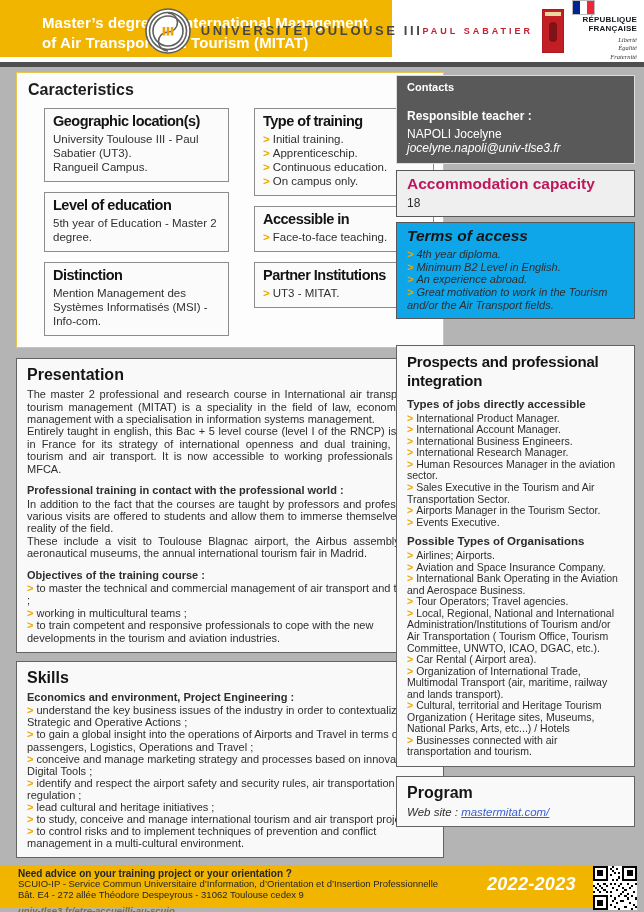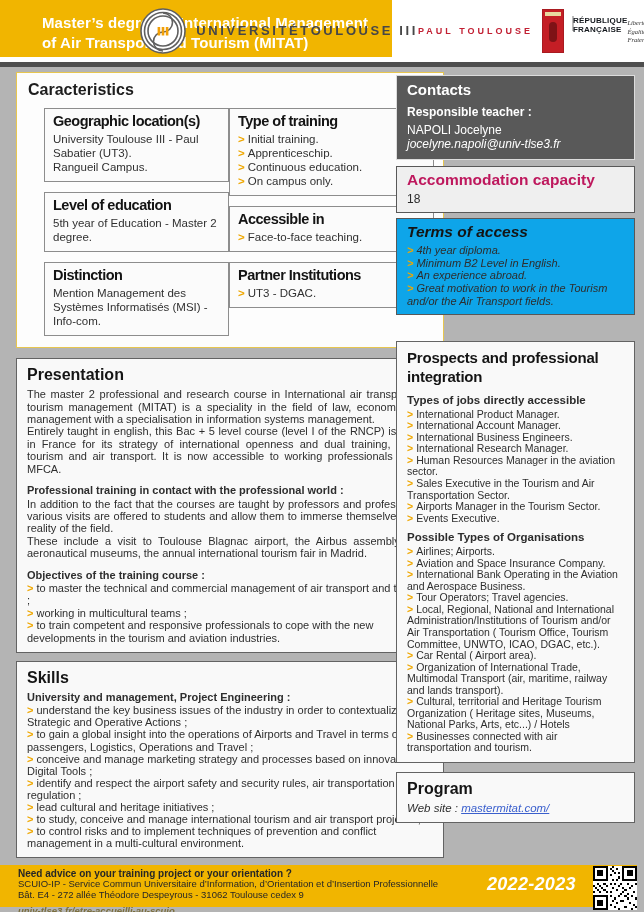--- a/index.html
+++ b/index.html
@@ -12,34 +12,34 @@
               box-sizing:border-box;padding:13px 0 0 42px;}
   .hdr-title{color:#ffffff;font-weight:bold;font-size:15px;line-height:1.32;letter-spacing:.1px;}
   .hdr-strip{position:absolute;top:62px;left:0;width:644px;height:5px;background:#4e4e4e;}
   .hdr-logos{position:absolute;top:5px;right:7px;height:52px;display:flex;align-items:center;gap:9px;}
   .uni-text{display:flex;}
   .uni-main{font-size:13px;font-weight:bold;letter-spacing:2.6px;color:#474747;line-height:1.18;white-space:nowrap;}
   .uni-sub{font-size:9px;font-weight:bold;letter-spacing:3px;color:#c22033;margin-top:3px;white-space:nowrap;}
   .malaya{width:22px;height:44px;background:#c41e25;position:relative;flex:0 0 auto;border:1px solid #a91a20;box-sizing:border-box;}
   .malaya:before{content:"";position:absolute;left:2px;right:2px;top:2px;height:4px;background:#e8d9a0;}
   .malaya:after{content:"";position:absolute;left:6px;top:12px;width:8px;height:20px;background:#7e1216;border-radius:4px;}
-  .rf{display:flex;flex-direction:row;width:64px;}
+  .rf{display:flex;flex-direction:column;width:64px;text-align:right;}
   .rf-flag{width:21px;height:13px;display:flex;outline:1px solid #bbb;margin-bottom:2px;}
   .rf-flag div{flex:1;}
   .rf-name{font-size:8px;font-weight:bold;line-height:1.12;color:#14181d;letter-spacing:.2px;}
   .rf-motto{font-family:"Liberation Serif",serif;font-style:italic;font-size:6.5px;line-height:1.3;color:#333;margin-top:2px;}
 
   
   .col-l{position:absolute;left:16px;top:72px;width:428px;}
   .col-r{position:absolute;left:396px;top:75px;width:239px;}
 
   
   .charbox{background:#fdfdfd;border:1px solid #e7c64f;box-sizing:border-box;padding:6px 9px 1px;}
   .charbox-title{font-size:16px;font-weight:bold;color:#1d1d1d;margin:2px 0 9px 2px;}
-  .char-grid{display:grid;grid-template-columns:185px 1fr;column-gap:0;align-items:start;padding-left:18px;}
+  .char-grid{display:grid;grid-template-columns:185px 1fr;column-gap:25px;align-items:start;padding-left:18px;}
   .card{background:#fbfbfb;border:1px solid #8d8d8d;box-sizing:border-box;padding:4px 8px 7px;margin-bottom:10px;}
   .card-title{font-size:14.5px;font-weight:bold;color:#141414;letter-spacing:-.5px;white-space:nowrap;margin-bottom:3px;}
   .card-body{font-size:11.5px;line-height:1.22;color:#303030;}
 
   
   .bigbox{background:#f9f9f9;border:1px solid #636363;box-sizing:border-box;padding:5px 10px 8px;}
   .big-title{font-size:16px;font-weight:bold;color:#151515;margin:2px 0 4px;}
 
   
   ul.blist{list-style:none;margin:0;padding:0;}
@@ -50,21 +50,21 @@
   
   .pres-body{font-size:11px;line-height:1.13;color:#2e2e2e;}
   .pres-body p{margin:0;text-align:justify;}
   .subhead{font-weight:bold;margin:9px 0 1px;}
   .skills-body{font-size:11px;line-height:1.1;color:#2e2e2e;}
   .presentation{margin-top:10px;}
   .skills{margin-top:8px;}
 
   
   .contacts{background:#595959;border:1px solid #dcdcdc;color:#fff;box-sizing:border-box;padding:5px 10px 8px;}
-  .contacts-title{font-size:15px;font-weight:bold;margin-bottom:7px;}
+  .contacts-title{font-size:11px;font-weight:bold;margin-bottom:16px;}
   .contacts-role{font-size:12px;font-weight:bold;margin-bottom:4px;}
   .contacts-name{font-size:12px;}
   .contacts-email{font-size:12px;font-style:italic;}
   .accom{background:#efefef;border:1px solid #585858;box-sizing:border-box;padding:4px 10px 6px;margin-top:6px;}
   .accom-title{font-size:15.5px;font-weight:bold;color:#be185d;}
   .accom-value{font-size:12px;margin-top:3px;}
   .terms{background:#0ea5e9;border:1px solid #585858;box-sizing:border-box;padding:4px 10px 7px;margin-top:5px;font-style:italic;}
   .terms-title{font-size:15.5px;font-weight:bold;color:#141414;margin-bottom:3px;}
   .terms-list{font-size:11px;line-height:1.15;color:#2e2e2e;}
   .prospects{margin-top:26px;}
@@ -102,21 +102,21 @@
         <circle cx="24" cy="24" r="18.5" fill="none" stroke="#5f5f5f" stroke-width="1.6"></circle>
         <circle cx="24" cy="24" r="15" fill="none" stroke="#5f5f5f" stroke-width="1.6"></circle>
         <path d="M24 6 a9.5 9.5 0 0 1 0 19 a9.5 9.5 0 0 0 0 19" fill="none" stroke="#5f5f5f" stroke-width="1.6"></path>
         <rect x="18.6" y="20" width="2.6" height="8.5" fill="#f2a007"></rect>
         <rect x="22.7" y="20" width="2.6" height="8.5" fill="#f2a007"></rect>
         <rect x="26.8" y="20" width="2.6" height="8.5" fill="#f2a007"></rect>
       </svg>
       <div class="uni-text">
         <div class="uni-main">UNIVERSITÉ</div>
         <div class="uni-main">TOULOUSE III</div>
-        <div class="uni-sub">PAUL TOULOUSE</div>
+        <div class="uni-sub">PAUL SABATIER</div>
       </div>
       <div class="malaya"></div>
       <div class="rf">
         <div class="rf-flag">
           <div style="background:#002395"></div>
             <div style="background:#ffffff"></div>
             <div style="background:#ED2939"></div>
         </div>
         <div class="rf-name">
           <div>RÉPUBLIQUE</div>
@@ -166,21 +166,21 @@
           </div>
           <div class="card">
             <div class="card-title">Accessible in</div>
             <ul class="blist card-body">
                 <li><span class="b"></span><span>Face-to-face teaching.</span></li>
               </ul>
           </div>
           <div class="card">
             <div class="card-title">Partner Institutions</div>
             <ul class="blist card-body">
-                <li><span class="b"></span><span>UT3 - DGAC.</span></li>
+                <li><span class="b"></span><span>UT3 - MITAT.</span></li>
               </ul>
           </div>
         </div>
       </div>
     </div>
 
     <div class="bigbox presentation">
       <div class="big-title">Presentation</div>
       <div class="pres-body">
         <p>The master 2 professional and research course in International air transport and tourism management (MITAT) is a speciality in the field of law, economics and management with a specialisation in information systems management.</p>
@@ -193,21 +193,21 @@
             <li><span class="b"></span><span>to master the technical and commercial management of air transport and tourism ;</span></li>
             <li><span class="b"></span><span>working in multicultural teams ;</span></li>
             <li><span class="b"></span><span>to train competent and responsive professionals to cope with the new developments in the tourism and aviation industries.</span></li>
           </ul>
       </div>
     </div>
 
     <div class="bigbox skills">
       <div class="big-title">Skills</div>
       <div class="skills-body">
-        <div class="subhead" style="margin-top:0">University and management, Project Engineering :</div>
+        <div class="subhead" style="margin-top:0">Economics and environment, Project Engineering :</div>
         <ul class="blist">
             <li><span class="b"></span><span>understand the key business issues of the industry in order to contextualize the Strategic and Operative Actions ;</span></li>
             <li><span class="b"></span><span>to gain a global insight into the operations of Airports and Travel in terms of passengers, Logistics, Operations and Travel ;</span></li>
             <li><span class="b"></span><span>conceive and manage marketing strategy and processes based on innovative Digital Tools ;</span></li>
             <li><span class="b"></span><span>identify and respect the airport safety and security rules, air transportation regulation ;</span></li>
             <li><span class="b"></span><span>lead cultural and heritage initiatives ;</span></li>
             <li><span class="b"></span><span>to study, conceive and manage international tourism and air transport projects ;</span></li>
             <li><span class="b"></span><span>to control risks and to implement techniques of prevention and conflict management in a multi-cultural environment.</span></li>
           </ul>
       </div>

